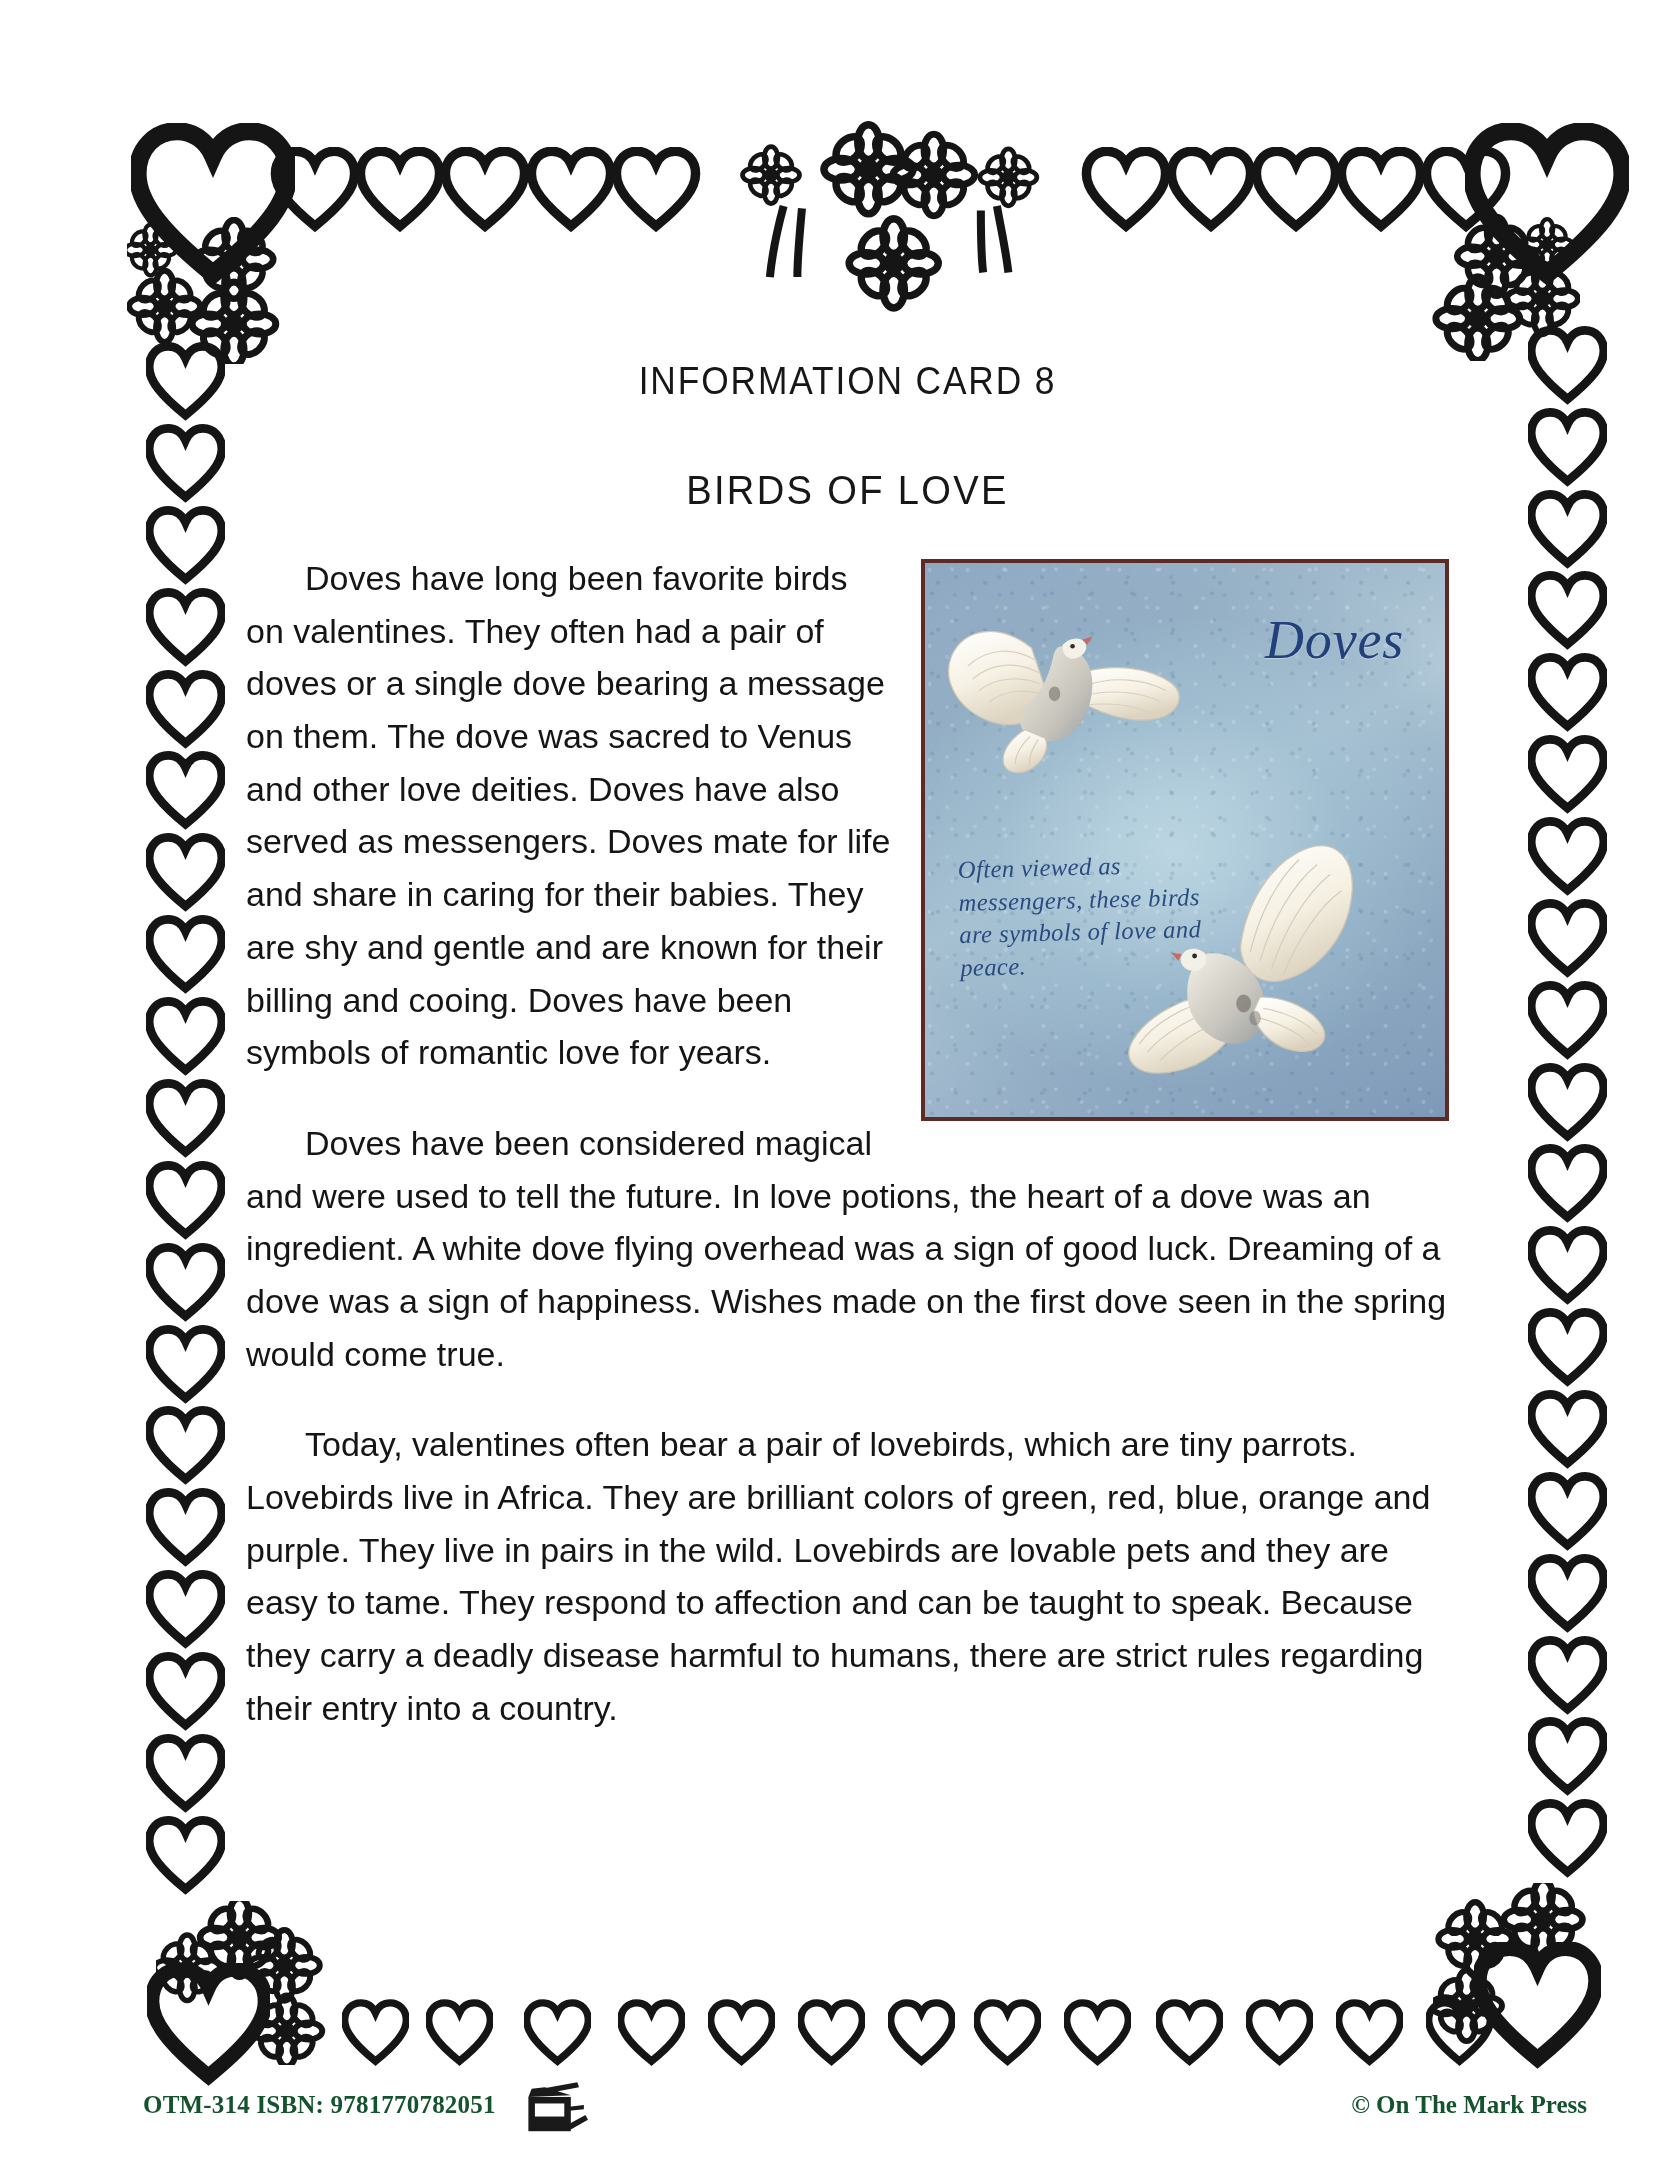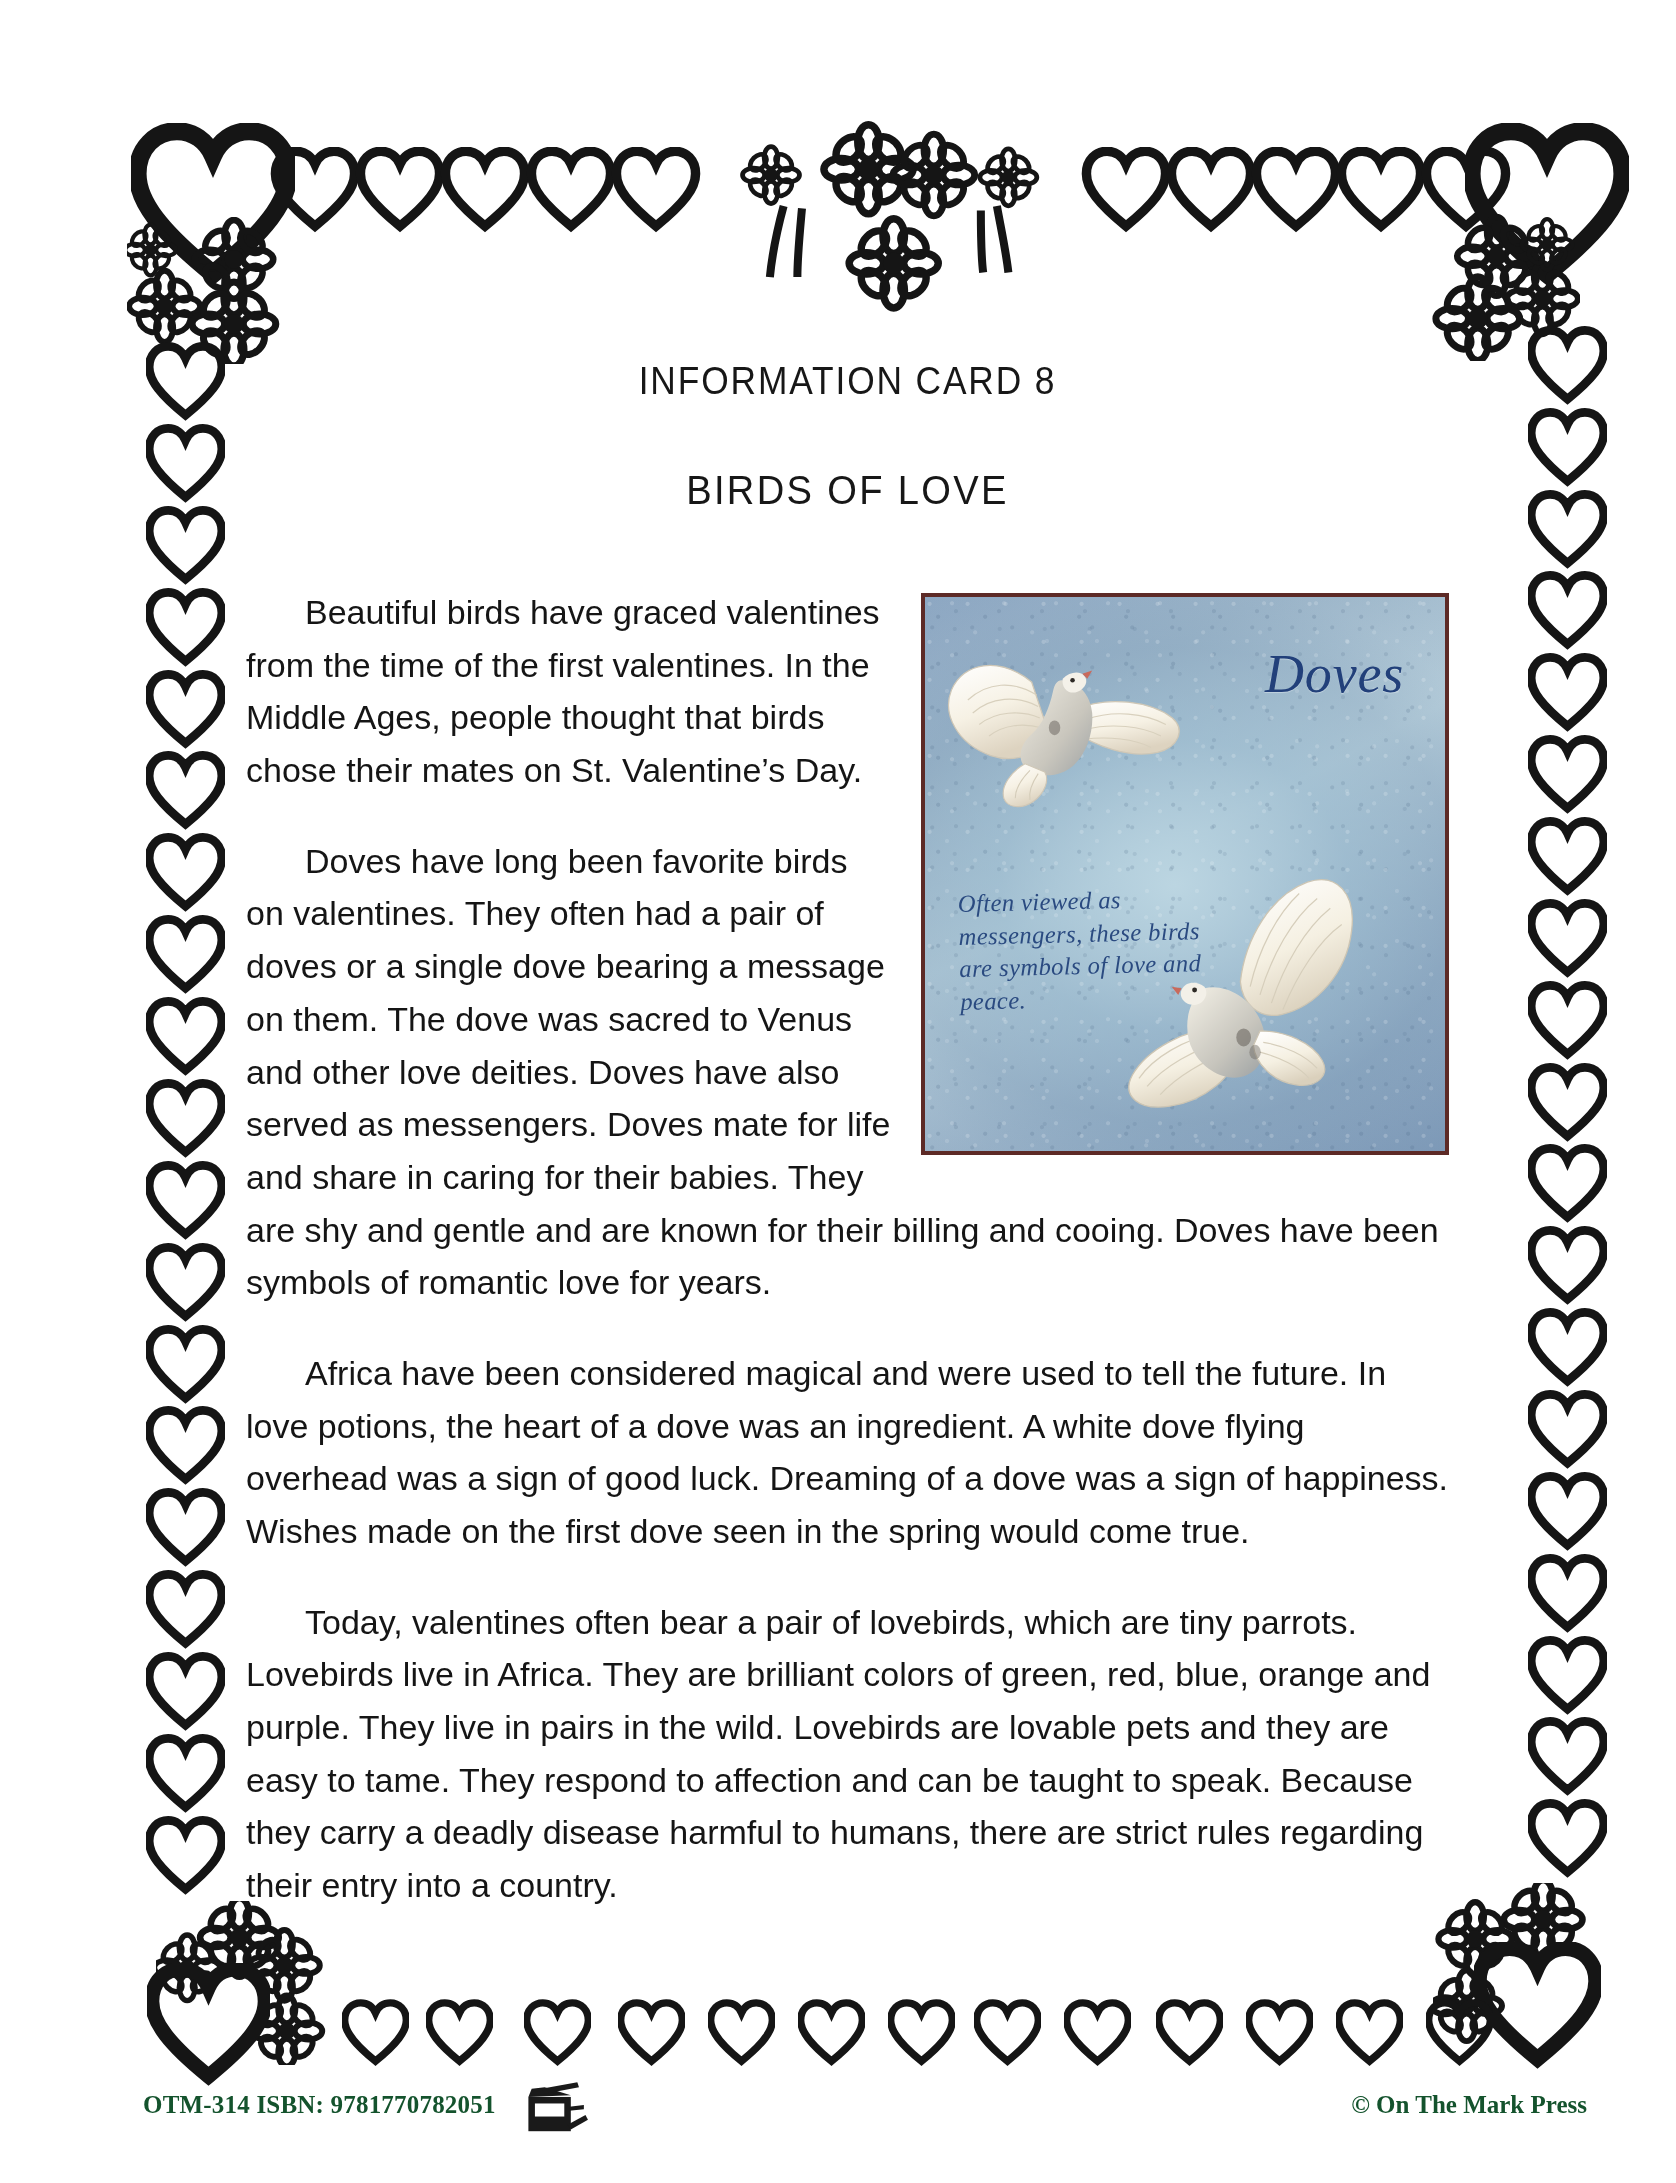--- a/index.html
+++ b/index.html
@@ -579,23 +579,22 @@
             </g>
             <ellipse cx="172" cy="208" rx="9" ry="11" fill="#6d6861" opacity="0.6"></ellipse>
             <ellipse cx="186" cy="226" rx="7" ry="9" fill="#6d6861" opacity="0.45"></ellipse>
           </svg>
 
           <div class="fig-title">Doves</div>
           <div class="fig-caption">Often viewed as messengers, these birds are symbols of love and peace.</div>
         </div>
       </div>
 
-      <p class="para" id="para-1">Beautiful birds have graced valentines from the time of the first valentines.  In the Middle Ages, people thought that birds chose their mates on St. Valentine’s Day.</p>
       <p class="para">Doves have  long been favorite birds on valentines.  They often had a pair of doves or a single dove bearing a message on them.  The dove was sacred to Venus and other love deities.  Doves have also served as messengers.  Doves mate for life and share in caring for their babies.  They are shy and gentle and are known for their billing and cooing.  Doves have been symbols of romantic love for years.</p>
-      <p class="para">Africa have been considered magical and were used to tell the future.  In love potions, the heart of a dove was an ingredient.  A white dove flying overhead was a sign of good luck.  Dreaming of a dove was a sign of happiness.  Wishes made on the first dove seen in the spring would come true.</p>
+      <p class="para">Doves have been considered magical and were used to tell the future.  In love potions, the heart of a dove was an ingredient.  A white dove flying overhead was a sign of good luck.  Dreaming of a dove was a sign of happiness.  Wishes made on the first dove seen in the spring would come true.</p>
       <p class="para">Today, valentines often bear a pair of lovebirds, which are tiny parrots.  Lovebirds live in Africa.  They are brilliant colors of green, red, blue, orange and purple.  They live in pairs in the wild.  Lovebirds are lovable pets and they are easy to tame.  They respond to affection and can be taught to speak.  Because they carry a deadly disease harmful to humans, there are strict rules regarding their entry into a country.</p>
     </div>
   </div>
 
   <div id="footer">
     <div id="footer-left">OTM-314  ISBN: 9781770782051</div>
 
     <svg id="footer-icon" width="69" height="62" viewBox="0 0 84 76">
       <rect x="10" y="22" width="52" height="42" fill="#1a1a1a"></rect>
       <rect x="18" y="30" width="36" height="16" fill="#ffffff"></rect>

